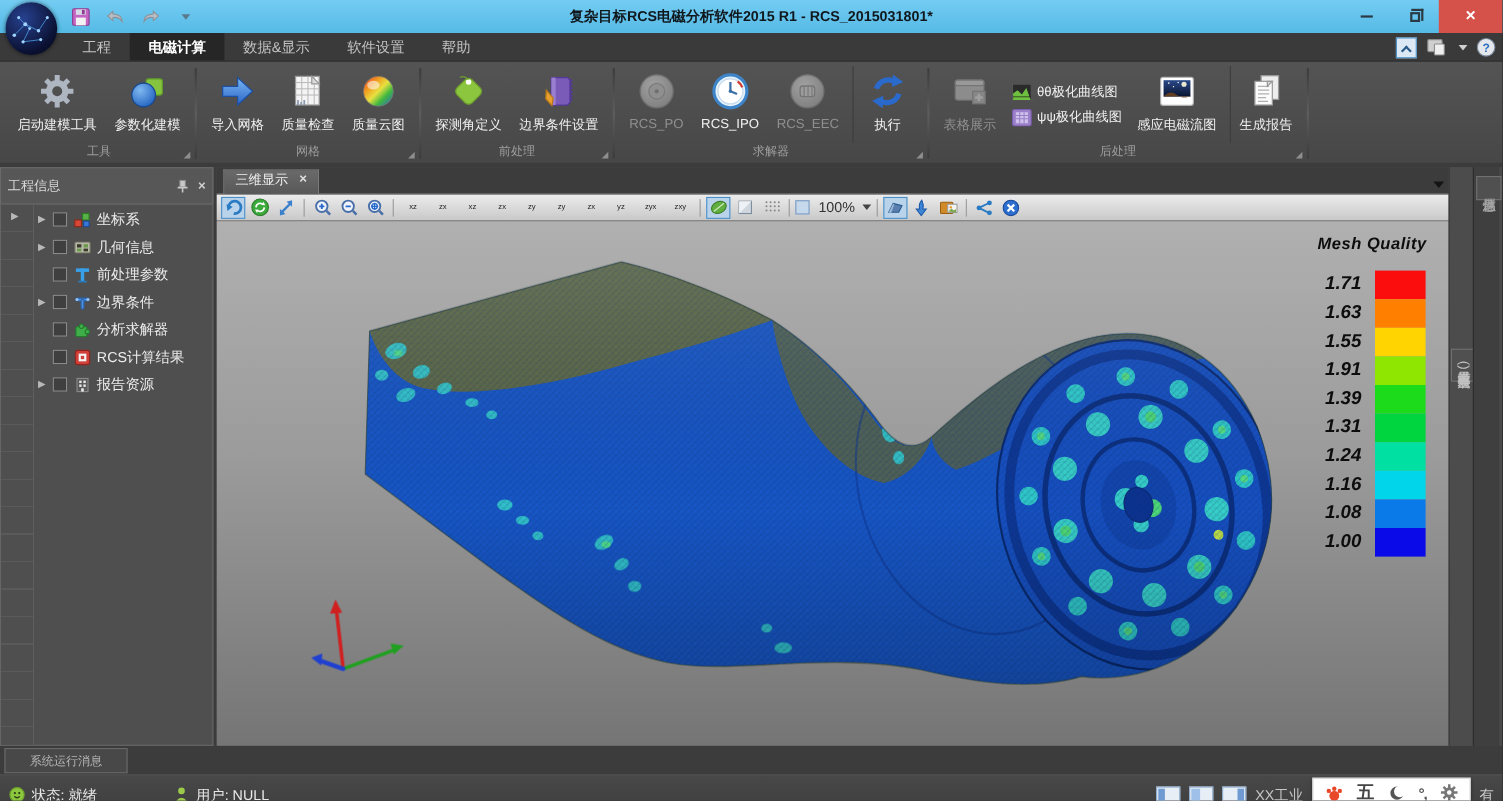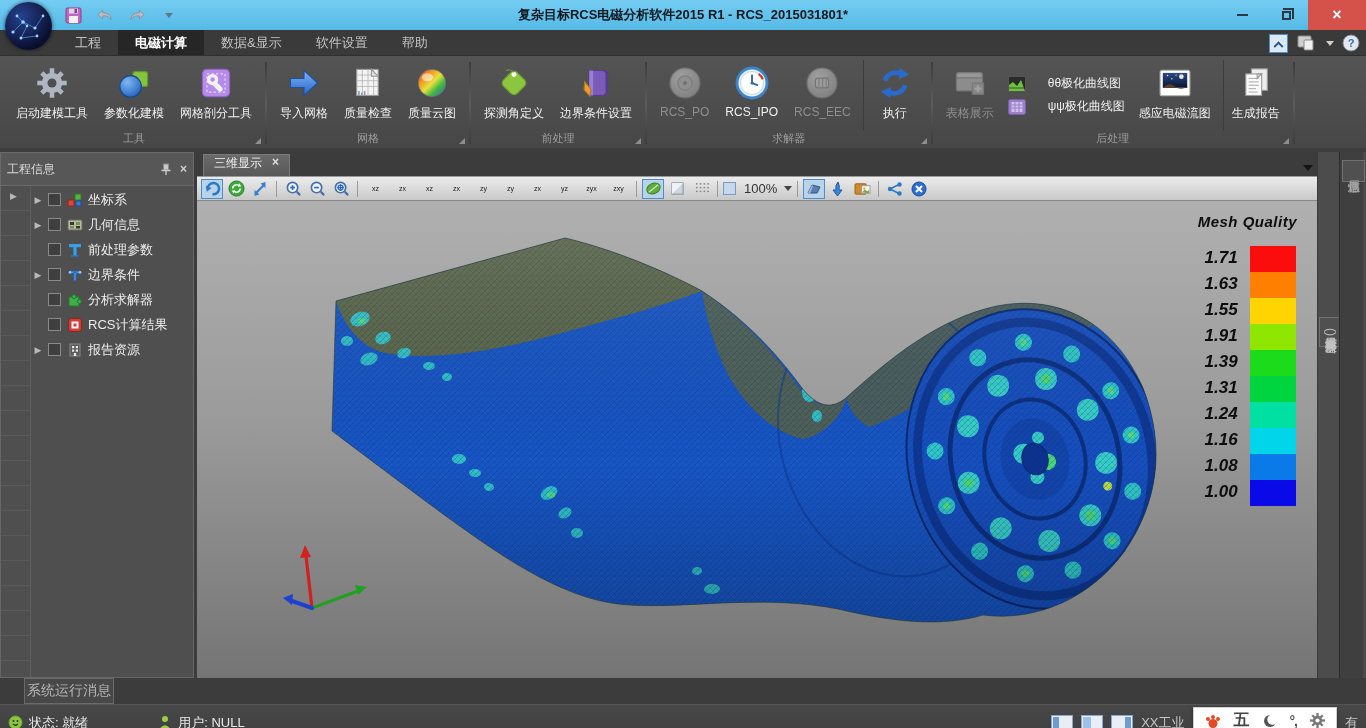--- a/index.html
+++ b/index.html
@@ -38,21 +38,21 @@
   .rgroup .glabel{height:18px;text-align:center;font-size:11px;color:#9d9d9d;line-height:16px;}
   .rgroup:after{content:"";position:absolute;right:3px;bottom:4px;width:0;height:0;border-left:6px solid transparent;border-bottom:6px solid #8e8e8e;}
   .rsep{width:2px;margin:4px 1px;background:linear-gradient(#3c3c3c,#5d5d5d,#3c3c3c);}
   .rbtn{display:flex;flex-direction:column;align-items:center;justify-content:flex-start;padding:3px 8px 0 8px;color:#f0f0f0;font-size:12px;}
   .rbtn .ric{height:40px;display:flex;align-items:center;justify-content:center;}
   .rbtn .rlb{margin-top:2px;white-space:nowrap;}
   .rbtn.disabled{color:#8f8f8f;}
   .rbtn.disabled .ric{opacity:.5;}
   .rbtn-exec{border-left:1px solid #3c3c3c;margin-left:4px;padding-left:14px;padding-right:14px;}
   .smallcol{display:flex;flex-direction:column;justify-content:center;gap:6px;padding:0 6px;}
-  .sbtn{display:flex;align-items:center;gap:22px;color:#f0f0f0;font-size:12px;white-space:nowrap;}
+  .sbtn{display:flex;align-items:center;gap:5px;color:#f0f0f0;font-size:12px;white-space:nowrap;}
 
   
   .main{display:flex;height:526px;}
   
   .left{width:197px;background:#4f4f4f;border-right:3px solid #3c3c3c;display:flex;flex-direction:column;}
   .lp-head{height:24px;background:#575757;border:1px solid #6a6a6a;display:flex;align-items:center;padding:16px 6px;color:#d8d8d8;font-size:12px;}
   .lp-head .sp{flex:1;}
   .lp-body{flex:1;border:1px solid #666;border-top:none;display:flex;}
   .gutter{width:30px;border-right:1px solid #5e5e5e;background:repeating-linear-gradient(#4f4f4f 0 24px,#5a5a5a 24px 25px);position:relative;}
   .gutter:before{content:"▶";position:absolute;left:9px;top:5px;font-size:9px;color:#b8b8b8;}
@@ -93,21 +93,21 @@
   
   .strip-in{width:22px;background:#4c4c4c;position:relative;border-left:1px solid #3a3a3a;}
   .strip-out{width:24px;background:#3f3f3f;position:relative;border-left:1px solid #2c2c2c;}
   .vert-tab{position:absolute;writing-mode:vertical-rl;font-size:12px;color:#c2c2c2;background:#505050;border:1px solid #707070;padding:10px 2px;left:1px;}
   .vt-results{top:165px;}
   .vt-props{top:8px;color:#a5a5a5;left:2px;}
 
   
   .bottom{height:50px;background:#3c3c3c;}
   .msgrow{height:26px;display:flex;align-items:center;}
-  .msgtab{margin-left:24px;padding:3px 2px;border:1px solid #6a6a6a;background:#484848;color:#b5b5b5;font-size:14px;}
+  .msgtab{margin-left:4px;padding:3px 22px;border:1px solid #6a6a6a;background:#484848;color:#b5b5b5;font-size:11px;}
   .statusbar{height:36px;background:linear-gradient(#484848,#3e3e3e);border-top:1px solid #565656;display:flex;align-items:center;padding:0 8px;color:#e8e8e8;font-size:13px;}
   .st-item{display:flex;align-items:center;gap:6px;margin-right:70px;}
   .sb-right{margin-left:auto;display:flex;align-items:center;gap:8px;}
   .laybtn{width:22px;height:16px;background:#e8eef6;border:1px solid #8aa8cc;position:relative;}
   .laybtn i{position:absolute;left:1px;top:1px;bottom:1px;width:6px;background:#6f9bd2;}
   .laybtn.b2 i{width:8px;background:#9fc0e8;}
   .laybtn.b3 i{left:auto;right:1px;background:#6f9bd2;}
   .cpy{color:#c6c6c6;font-size:13px;}
   .ime{height:27px;background:#fff;border:1px solid #cfcfcf;display:flex;align-items:center;gap:12px;padding:0 10px;margin-top:-4px;box-shadow:0 1px 3px rgba(0,0,0,.4);}
   .ime .zh{font-size:16px;color:#444;font-weight:bold;}
@@ -221,32 +221,20 @@
                   <radialGradient id="bb" cx="0.35" cy="0.3" r="0.8">
                     <stop offset="0" stop-color="#7fb8f0"></stop>
                     <stop offset="1" stop-color="#1f5fbf"></stop>
                   </radialGradient>
                 </defs>
                 <rect x="14" y="5" width="13" height="13" rx="2" fill="#86c440" stroke="#5f9a2a"></rect>
                 <circle cx="12" cy="18" r="9.5" fill="url(#bb)" stroke="#17488f"></circle>
               </svg>
             </span>
           <span class="rlb">参数化建模</span>
-        </div>
-        <div class="rbtn">
-          <span class="ric">
-              <svg width="34" height="34" viewBox="0 0 30 30">
-                <rect x="3" y="3" width="24" height="24" rx="4" fill="#b78be8" stroke="#9364cc"></rect>
-                <rect x="7" y="7" width="16" height="16" fill="none" stroke="#e9dcf8" stroke-dasharray="2,2"></rect>
-                <circle cx="12" cy="12" r="5" fill="#f2f2f2"></circle>
-                <circle cx="12" cy="12" r="2" fill="#b78be8"></circle>
-                <rect x="13" y="13" width="11" height="4.5" rx="2" fill="#f2f2f2" transform="rotate(45 14 14)"></rect>
-              </svg>
-            </span>
-          <span class="rlb">网格剖分工具</span>
         </div>
       </div>
       <div class="glabel">工具</div>
     </div>
     <div class="rsep"></div>
 
     <div class="rgroup">
       <div class="rbtns">
         <div class="rbtn">
           <span class="ric">

